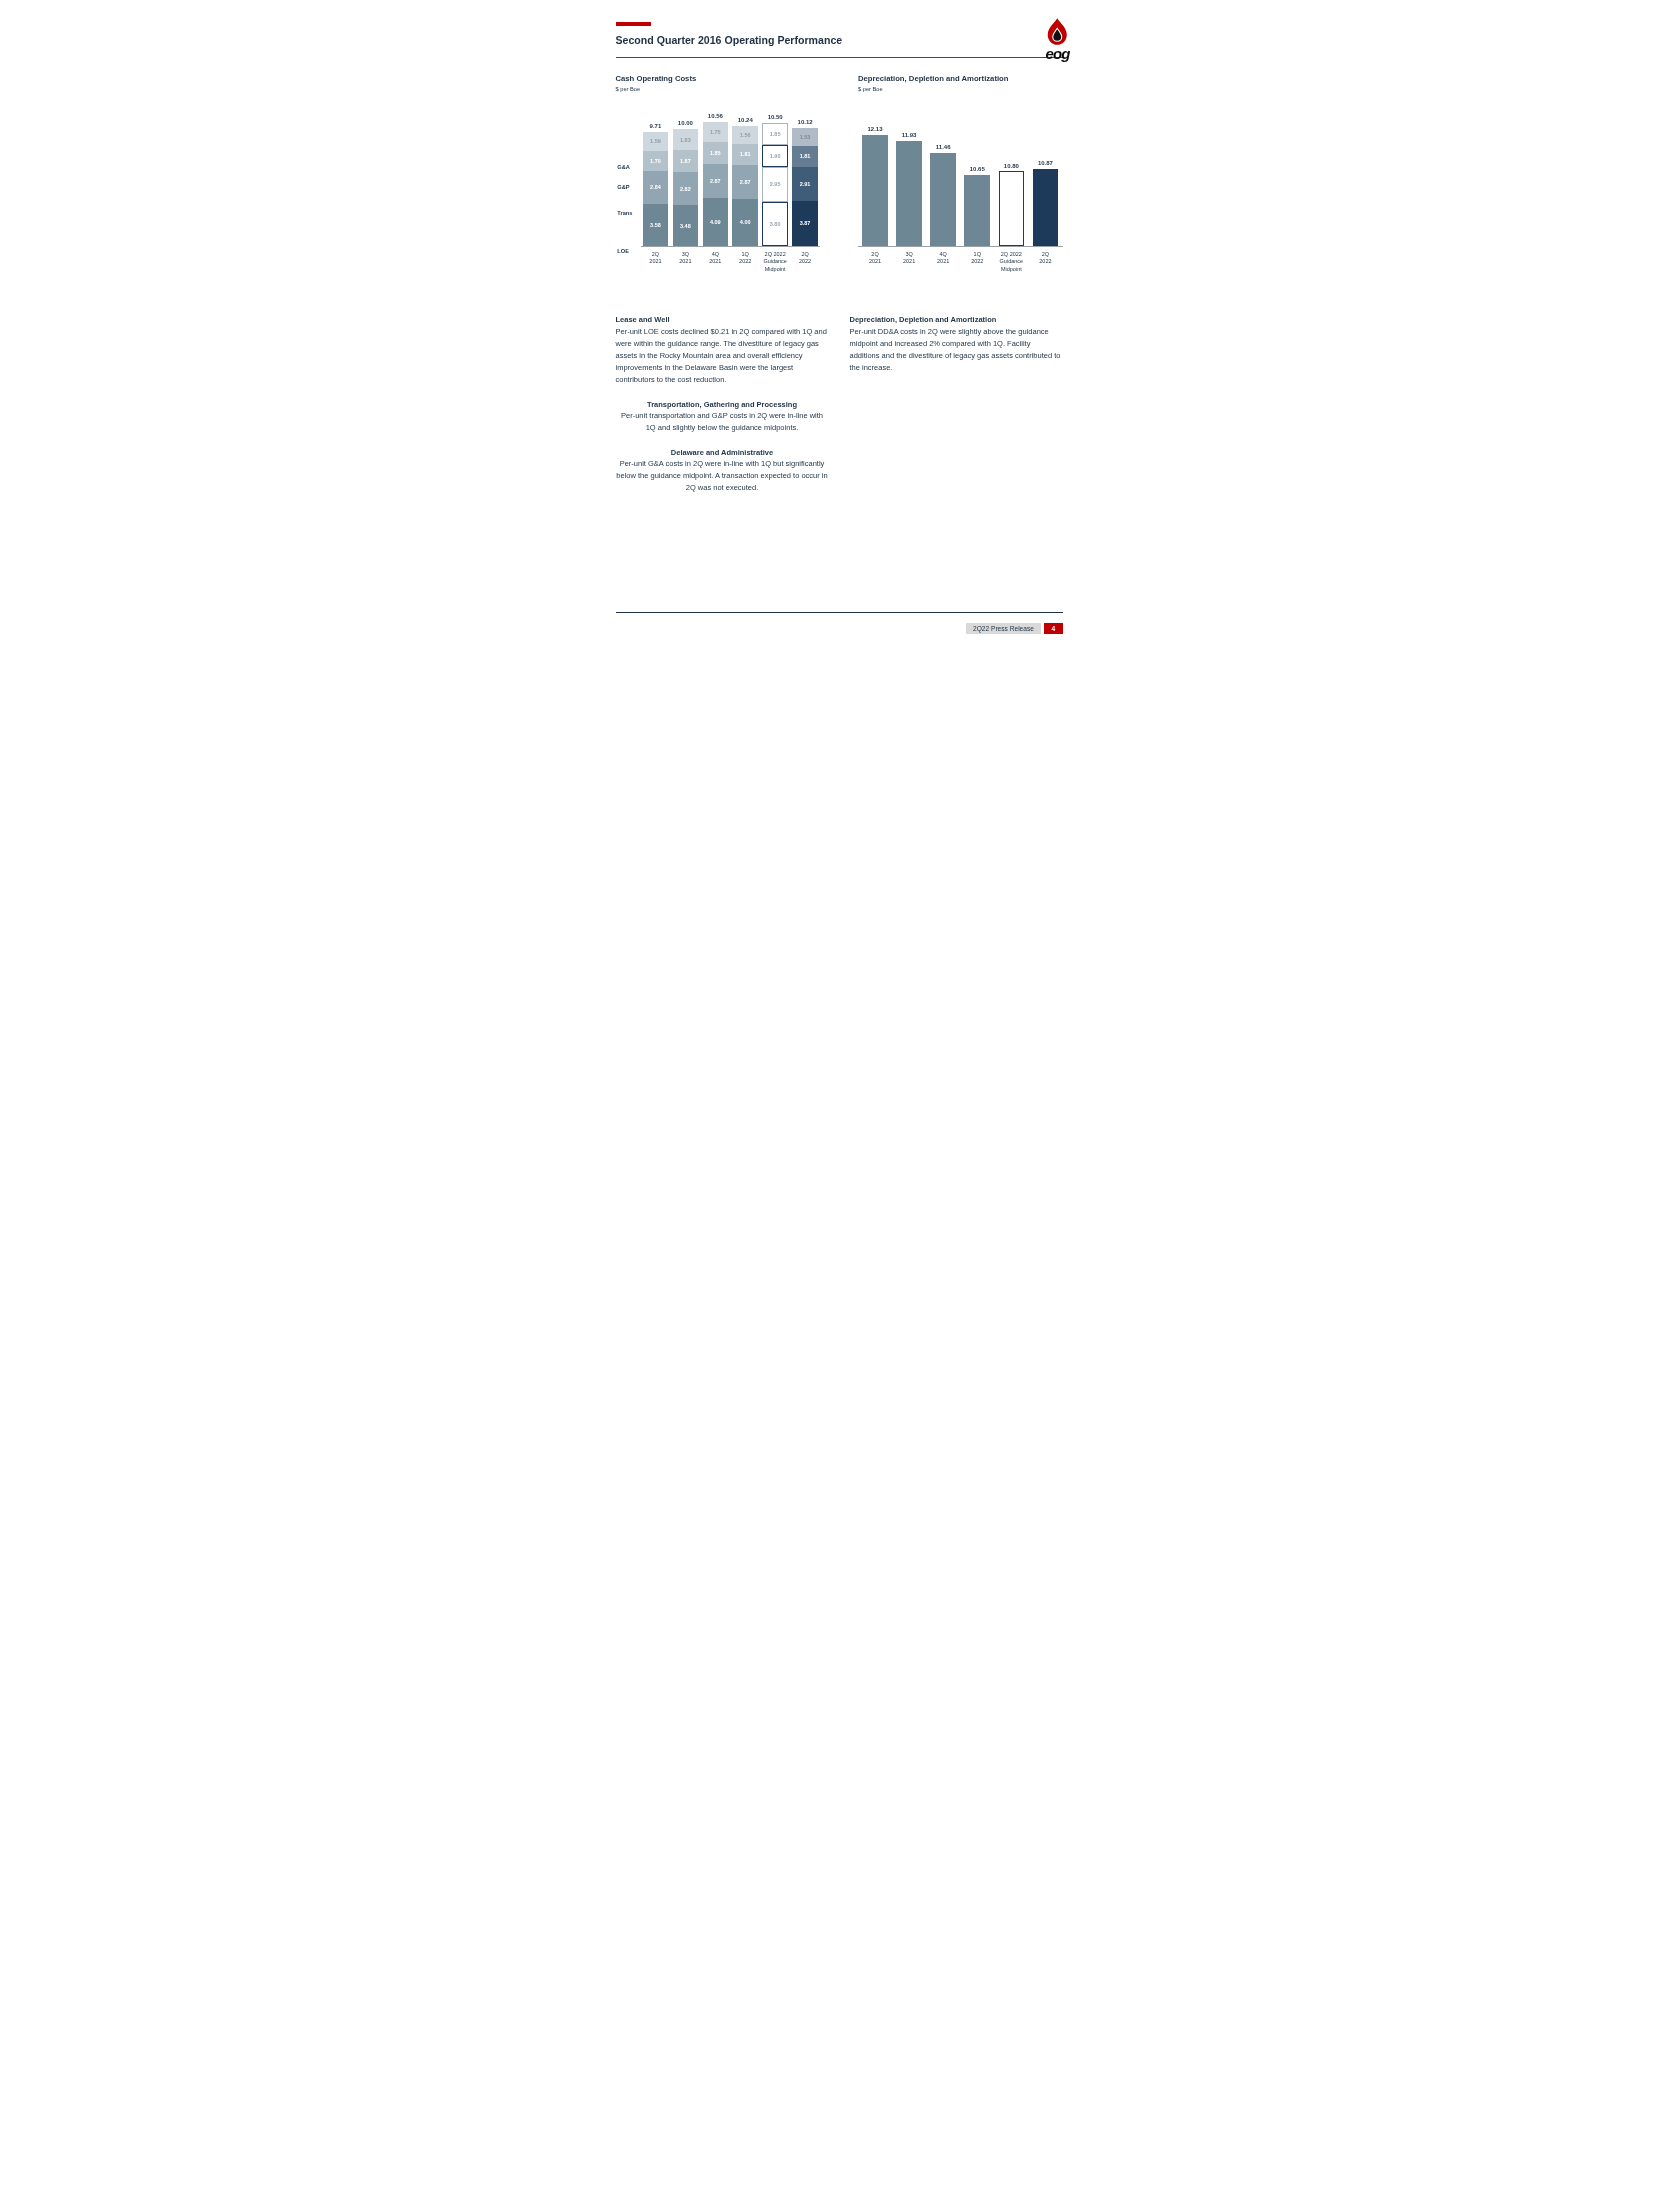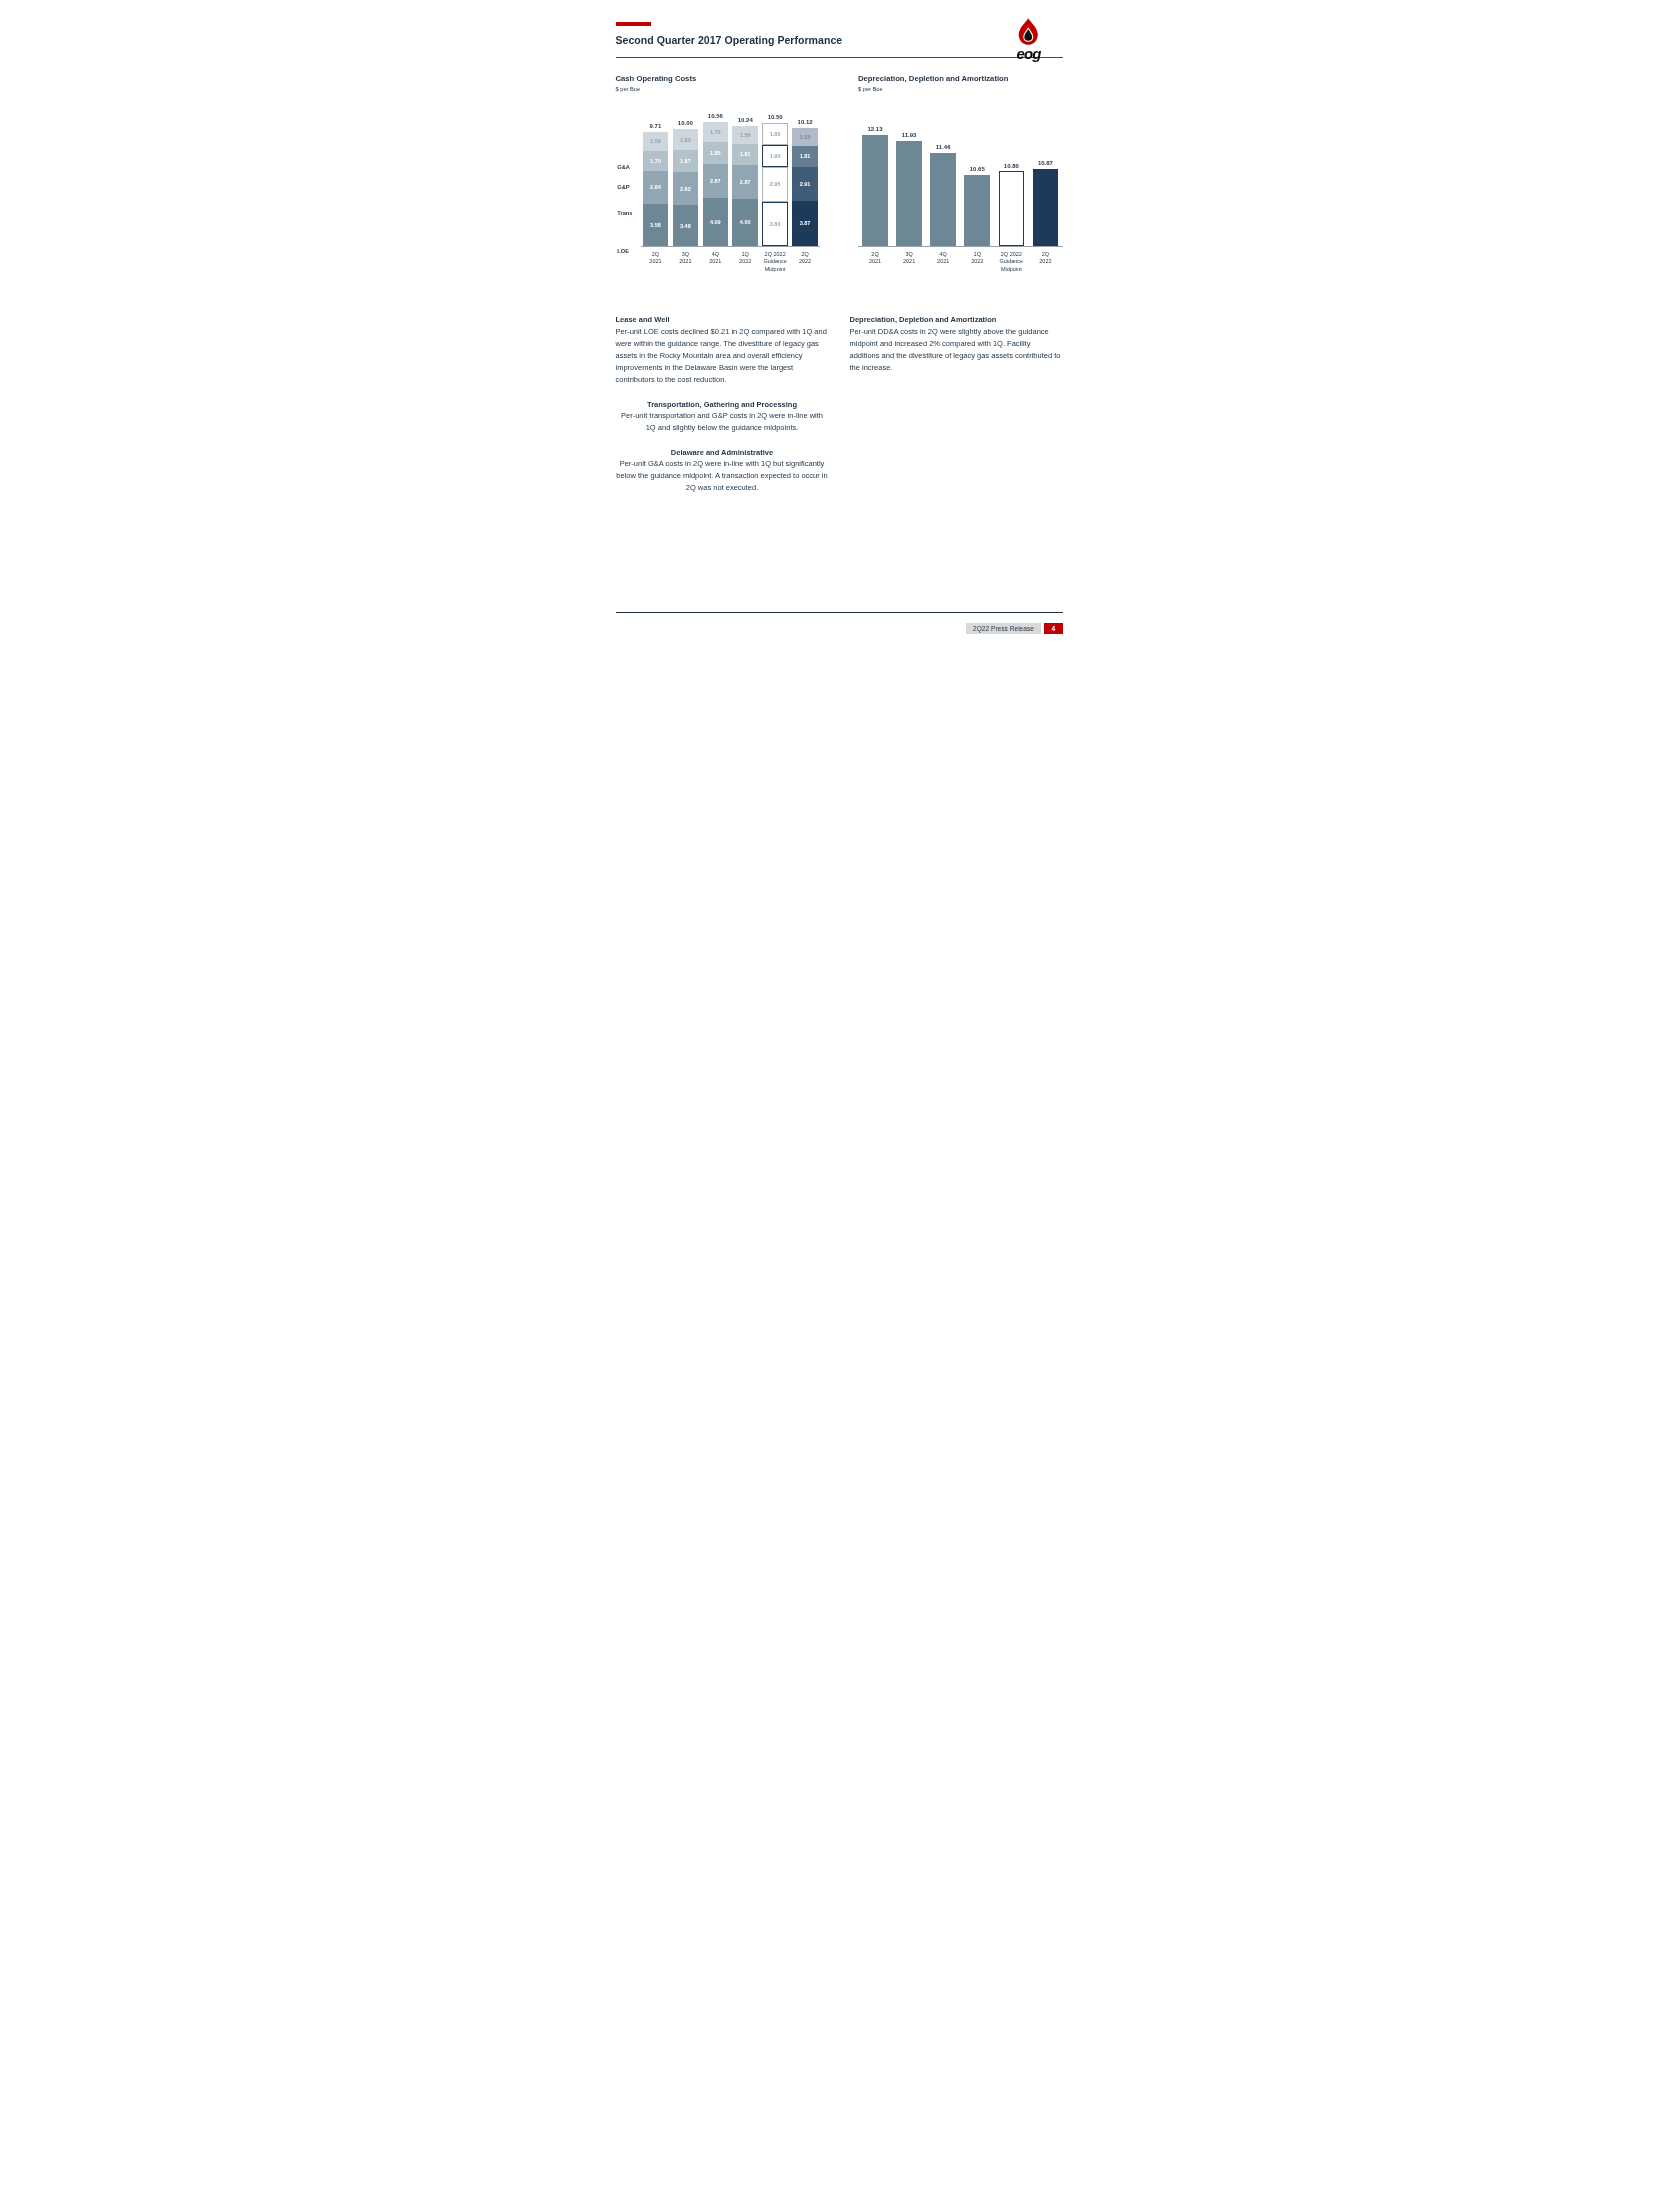--- a/index.html
+++ b/index.html
@@ -10,21 +10,21 @@
   }
   *{box-sizing:border-box;}
   html,body{margin:0;padding:0;background:#ffffff;}
   body{font-family:"Liberation Sans",sans-serif;color:var(--navy);}
   .page{width:503px;min-height:671px;margin:0 auto;padding:22px 28px 37px;display:flex;flex-direction:column;position:relative;background:#fff;}
 
   
   .red-bar{width:35px;height:4.4px;background:var(--red);}
   h1.page-title{font-size:10.6px;font-weight:bold;color:#1E3044;margin:8px 0 0;}
   .header-rule{height:0.9px;background:var(--rule);margin-top:10.6px;}
-  .logo{position:absolute;top:16px;right:41px;width:42px;text-align:center;}
+  .logo{position:absolute;top:16px;right:12px;width:42px;text-align:center;}
   .logo svg{width:26.5px;height:32px;display:block;margin:0 auto;}
   .logo-text{font-size:15px;font-weight:bold;font-style:italic;letter-spacing:-0.9px;color:#0e0e0e;margin-top:-1.8px;line-height:1;}
 
   
   .charts-row{display:flex;gap:38px;margin-top:16px;}
   .chart-col{flex:1;min-width:0;}
   .chart-title{font-size:7.7px;font-weight:bold;margin:0;color:var(--navy);}
   .chart-sub{font-size:5.7px;margin-top:3.5px;color:var(--navy);}
   .plot-area{position:relative;}
   .plot-area.has-gutter{padding-left:25px;}
@@ -53,21 +53,21 @@
   .footer-label-box{background:#D9D9D9;padding:2.2px 7px;font-size:6.6px;color:var(--navy);display:flex;align-items:center;}
   .footer-page-box{background:var(--red);color:#fff;font-weight:bold;font-size:6.6px;width:18.5px;display:flex;align-items:center;justify-content:center;}
 </style>
 </head>
 <body>
 
 <div class="page">
 
   <header>
     <div class="red-bar"></div>
-    <h1 class="page-title">Second Quarter 2017 Operating Performance</h1>
+    <h1 class="page-title">Second Quarter 2016 Operating Performance</h1>
     <div class="logo">
       <svg viewBox="0 0 100 104" aria-hidden="true">
         <path d="M50 0 C 38 20 14 36 14 62 C 14 84 30 100 50 100 C 70 100 86 84 86 62 C 86 36 62 20 50 0 Z" fill="#C00000"></path>
         <path d="M50 38 C 44 48 33 57 33 70 C 33 80 40.5 87 50 87 C 59.5 87 67 80 67 70 C 67 57 56 48 50 38 Z" fill="#101010" stroke="#ffffff" stroke-width="4"></path>
       </svg>
       <div class="logo-text">eog</div>
     </div>
     <div class="header-rule"></div>
   </header>
 

